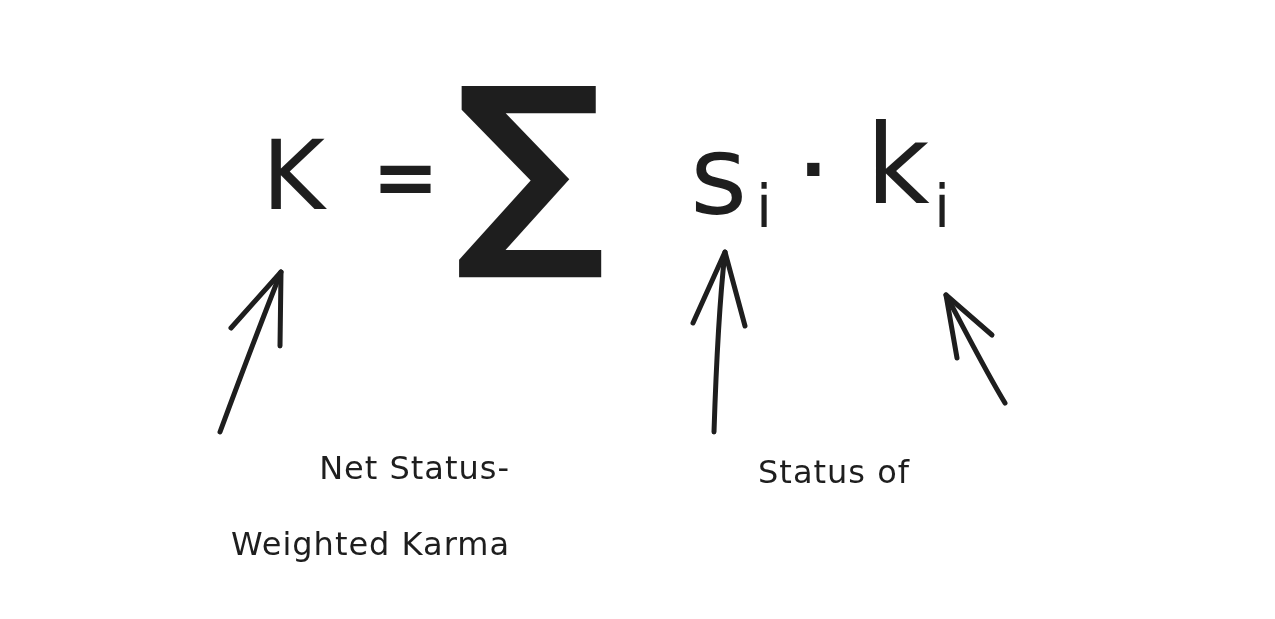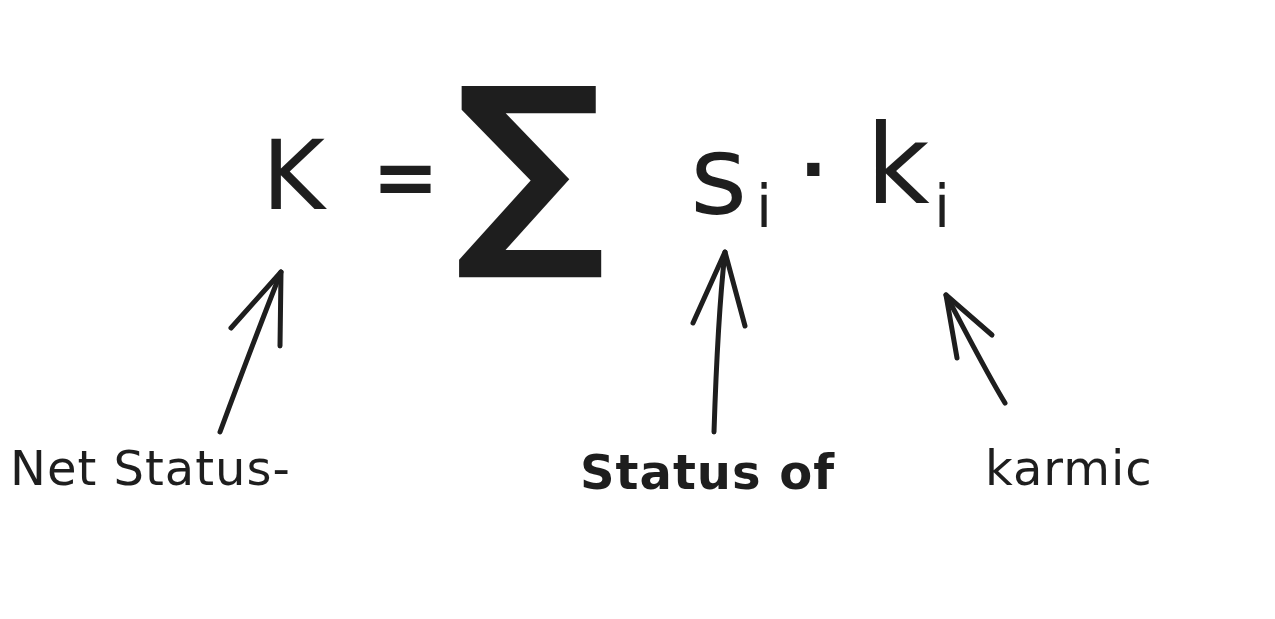--- a/index.html
+++ b/index.html
@@ -3,22 +3,22 @@
   <meta charset="utf-8">
   <style>
     html, body { margin: 0; padding: 0; background: #ffffff; }
     body { width: 1275px; height: 619px; position: relative; overflow: hidden; }
     .canvas { position: absolute; left: 0; top: 0; width: 1275px; height: 619px; background: #ffffff; }
     svg.shapes { position: absolute; left: 0; top: 0; }
     .label {
       position: absolute;
       font-family: "DejaVu Sans", sans-serif;
       color: #1e1e1e;
-      text-align: left;
-      font-size: 48px;
+      text-align: right;
+      font-size: 32px;
       line-height: 76px;
       letter-spacing: 1px;
       white-space: nowrap;
     }
     .sym {
       position: absolute;
       font-family: "DejaVu Sans", sans-serif;
       color: #1e1e1e;
       line-height: 1;
     }
@@ -49,23 +49,23 @@
       </g>
       <g>
         <path d="M1005 403 C985 370, 965 330, 946 295"></path>
         <path d="M992 335 L946 295 L957 358"></path>
       </g>
     </g>
   </svg>
 
   <div class="label" style="left:10px; top:430px; width:500px;">
     <div>Net Status-</div>
+    <div>Weighted Karma</div>
   </div>
 
-  <div class="label" style="left:580px; top:434px; width:330px;font-weight:bold;">
+  <div class="label" style="left:580px; top:434px; width:330px;">
     <div>Status of</div>
   </div>
 
   <div class="label" style="left:985px; top:430px; width:270px;">
-    <div>karmic</div>
   </div>
 
 </div>
 
 </body></html>

